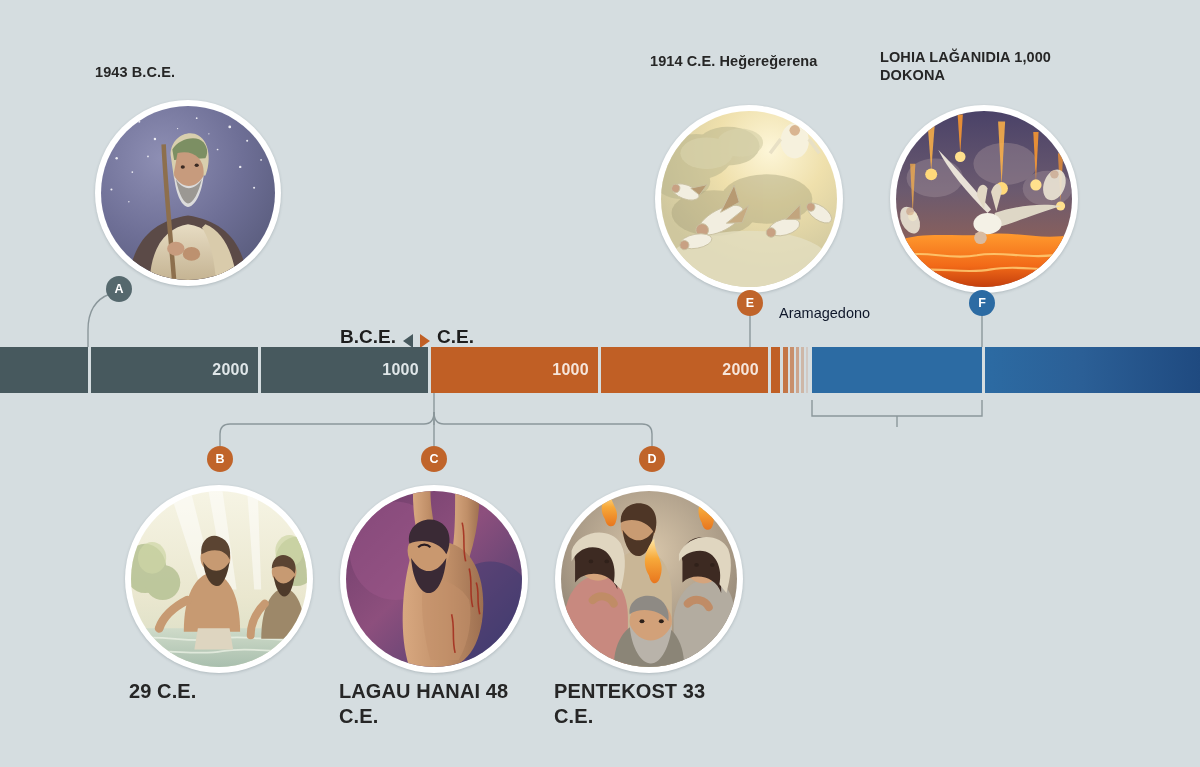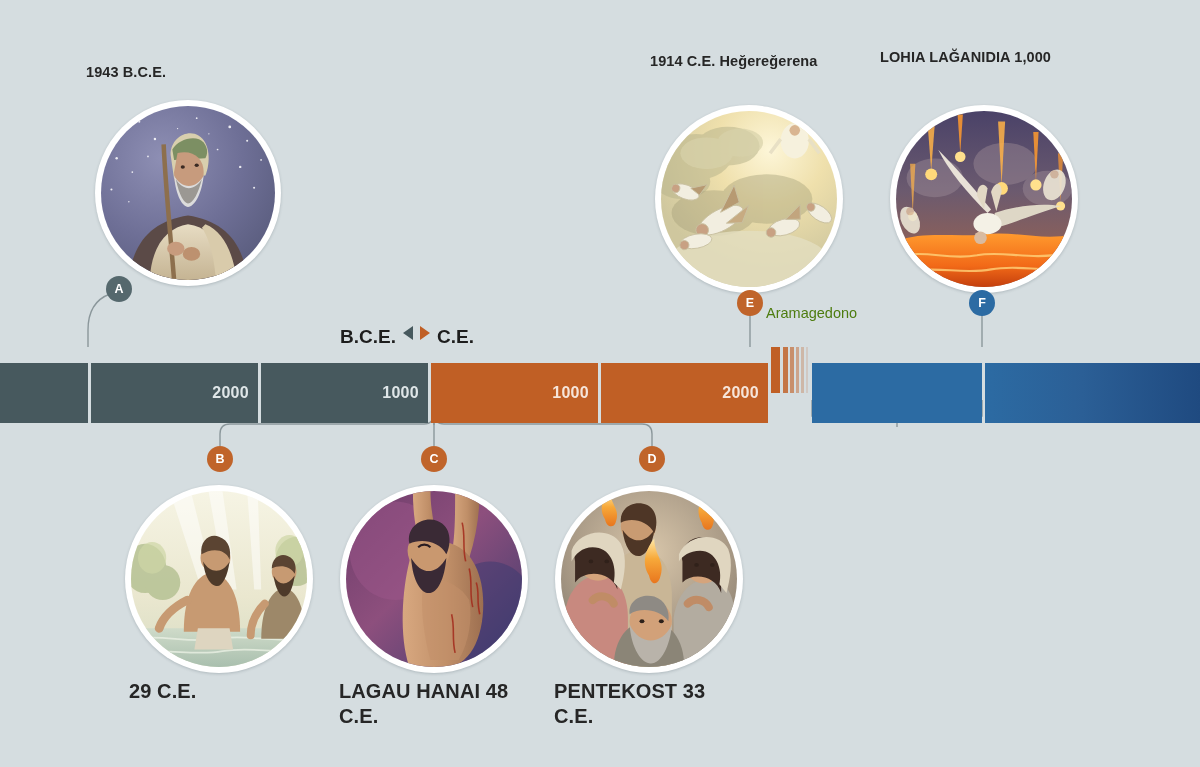--- a/index.html
+++ b/index.html
@@ -35,38 +35,38 @@
   .photo .disc {
     width: 100%; height: 100%;
     border-radius: 50%;
     overflow: hidden;
     position: relative;
   }
   .photo .disc > svg { display: block; width: 100%; height: 100%; }
 
   
   #bar { position: absolute; left: 0; top: 347px; width: 1200px; height: 46px; }
-  .seg { position: absolute; top: 16px; height: 60px; }
+  .seg { position: absolute; top: 0; height: 46px; }
   .seg .num {
     position: absolute; right: 9px; top: 50%;
     transform: translateY(-50%);
     font-size: 16px; font-weight: bold;
     color: #dfe6e8; letter-spacing: .3px;
   }
   .seg.bce { background: #47595e; }
   .seg.ce  { background: #c05f25; }
   .seg.ce .num { color: #f6e5da; }
   .seg.blue { background: #2c6ba3; }
   .seg.blue2 { background: linear-gradient(90deg,#2c6ba3 0%,#2b5f96 45%,#1f4a80 100%); }
   .stripe { position: absolute; top: 0; height: 46px; background: #c05f25; }
 
   
   #eralabel {
     position: absolute; top: 326px; left: 340px;
-    display: flex; align-items: flex-start; gap: 7px;
+    display: flex; align-items: flex-end; gap: 7px;
     font-size: 19px; font-weight: bold; color: #1d1d1d;
   }
   .tri { width: 0; height: 0; }
   .tri.left  { border-top: 7px solid transparent; border-bottom: 7px solid transparent; border-right: 10px solid #47595e; }
   .tri.right { border-top: 7px solid transparent; border-bottom: 7px solid transparent; border-left: 10px solid #c05f25; }
 
   
   .marker {
     position: absolute;
     width: 26px; height: 26px; border-radius: 50%;
@@ -77,22 +77,23 @@
   }
   .marker.slate  { background: #55686d; }
   .marker.orange { background: #c0642a; }
   .marker.blue   { background: #2c6ba3; }
 
   
   #lines { position: absolute; inset: 0; pointer-events: none; }
 
   .ann {
     position: absolute;
-    font-size: 14.5px; color: #4d7c0f;
+    font-size: 14.5px; color: #0f172a;
     font-family: "Liberation Sans", sans-serif;
+    margin-left: 13px;
   }
   .ann.center { text-align: center; line-height: 1.3; }
 </style>
 </head>
 <body>
 
 <div id="stage">
 
   <svg id="lines" viewBox="0 0 1200 767">
     <g fill="none" stroke="#8b979b" stroke-width="1.4">
@@ -106,26 +107,27 @@
       <path d="M434,393 L434,425"></path>
       <path d="M434,412 Q434,424 424,424 L230,424 Q220,424 220,434 L220,446"></path>
       <path d="M434,412 L434,446"></path>
       <path d="M434,412 Q434,424 444,424 L642,424 Q652,424 652,434 L652,446"></path>
 
       <path d="M812,400 L812,416 L982,416 L982,400"></path>
       <path d="M897,416 L897,427"></path>
     </g>
   </svg>
 
-  <div class="caption top" style="left:86px; top:63px; width:185px;">1943 B.C.E.</div>
+  <div class="caption top" style="left:95px; top:63px; width:185px;">1943 B.C.E.</div>
 
   <div class="caption top" style="left:650px; top:52px; width:200px;">1914 C.E. Heğereğerena</div>
 
   <div class="caption top" style="left:880px; top:48px; width:210px;">
     <div>LOHIA LAĞANIDIA 1,000</div>
+    <div>DOKONA</div>
   </div>
 
   <div class="photo" style="left:95px; top:100px; width:186px; height:186px;">
     <div class="disc">
       <svg viewBox="0 0 100 100" preserveAspectRatio="xMidYMid slice">
         <defs>
           <radialGradient id="skyA" cx="35%" cy="30%" r="85%">
             <stop offset="0%" stop-color="#8e8fb4"></stop>
             <stop offset="55%" stop-color="#6e6f96"></stop>
             <stop offset="100%" stop-color="#565979"></stop>

